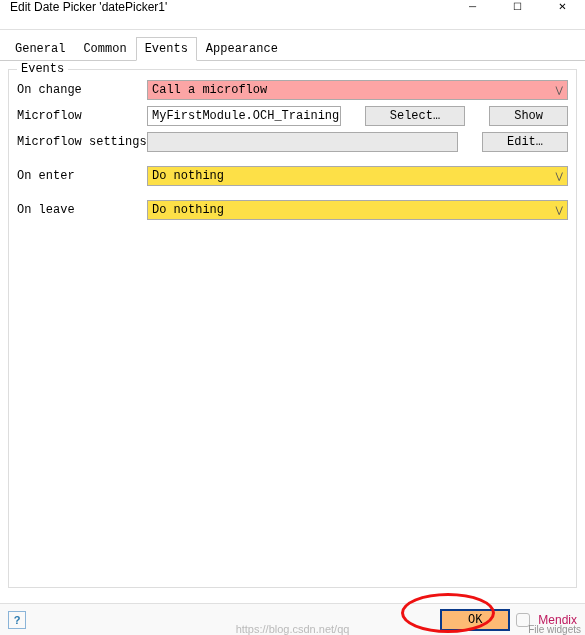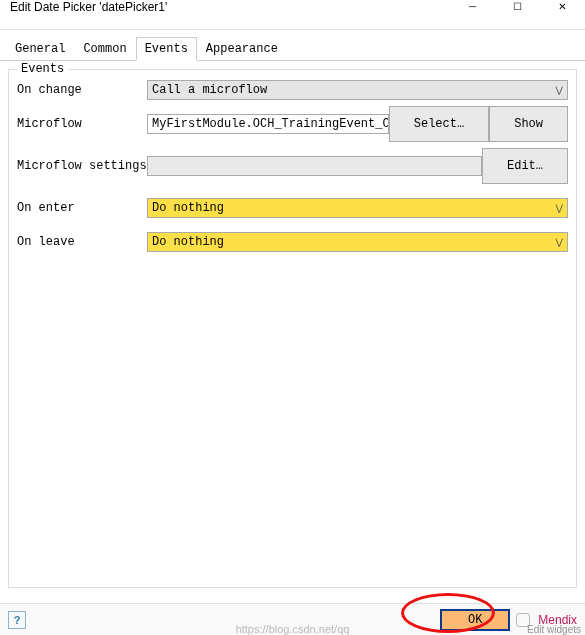--- a/index.html
+++ b/index.html
@@ -81,46 +81,47 @@
       flex: 1;
       height: 20px;
       border: 1px solid #aaa;
       background: #fde047;
       padding: 0 4px;
       display: flex;
       align-items: center;
       justify-content: space-between;
       font-family: "Courier New", monospace;
     }
-    .select.highlighted { background: #e5e5e5; }
+    .select.highlighted { background: #fca5a5; }
     .chev { font-size: 9px; color: #555; }
     .textinput {
       flex: 1;
       height: 20px;
       border: 1px solid #aaa;
       background: #fff;
       padding: 0 4px;
       display: flex;
       align-items: center;
       font-family: "Courier New", monospace;
       overflow: hidden;
       white-space: nowrap;
     }
     .textinput.grey { background: #e9e9e9; }
     .btn {
-      height: 36px;
+      height: 20px;
       min-width: 56px;
       padding: 0 24px;
       border: 1px solid #aaa;
       background: #e9e9e9;
       display: flex;
       align-items: center;
       justify-content: center;
       font-family: "Courier New", monospace;
       cursor: pointer;
+      margin-left: 24px;
     }
     .spacer { height: 8px; }
     .footer {
       position: absolute;
       bottom: 0;
       left: 0;
       right: 0;
       height: 32px;
       border-top: 1px solid #e0e0e0;
       display: flex;
@@ -271,13 +272,13 @@
   <div class="footer-spacer"></div>
   <div class="ok-btn">OK</div>
   <div class="brand">
     <div class="brand-icon"></div>
     <span>Mendix</span>
   </div>
 </div>
 
 <div class="red-circle"></div>
 <div class="watermark">https://blog.csdn.net/qq</div>
-<div class="bgtext">Edit widgets</div>
+<div class="bgtext">File widgets</div>
 
 </body></html>

